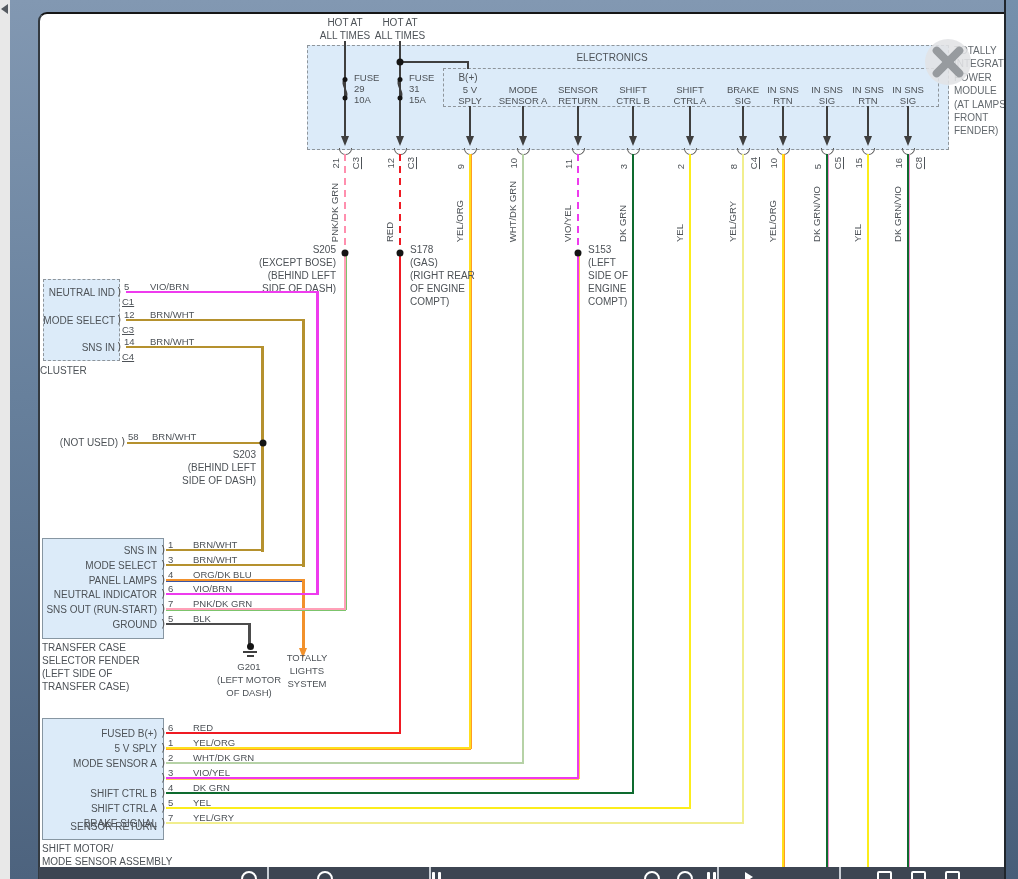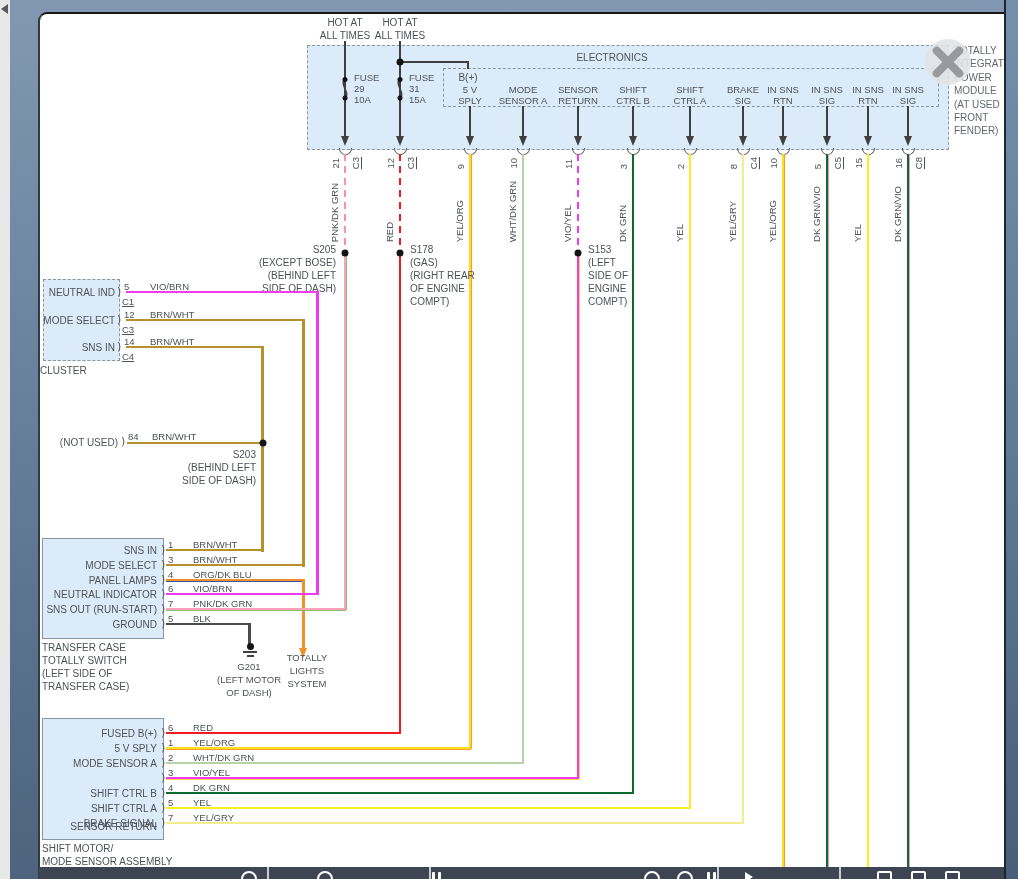--- a/index.html
+++ b/index.html
@@ -210,21 +210,21 @@
 
   <div class="h" style="left:126px;top:290.5px;width:193px;background:#ee3bee;"></div>
   <div class="v" style="left:316.4px;top:290.5px;height:304px;background:#ee3bee;"></div>
   <div class="h" style="left:126px;top:318.5px;width:179px;background:#b5912e;"></div>
   <div class="v" style="left:302.4px;top:318.5px;height:248px;background:#b5912e;"></div>
   <div class="h" style="left:126px;top:345.5px;width:138px;background:#b5912e;"></div>
   <div class="v" style="left:261.4px;top:345.5px;height:206px;background:#b5912e;"></div>
 
   <div class="t rt" style="right:900px;top:436px;">(NOT USED)</div>
   <span class="br" style="left:121px;top:435px;">)</span>
-  <div class="t t9" style="left:128px;top:431px;">84</div>
+  <div class="t t9" style="left:128px;top:431px;">58</div>
   <div class="t t9" style="left:152px;top:431px;">BRN/WHT</div>
   <div class="h" style="left:127px;top:441.5px;width:137px;background:#b5912e;"></div>
   <div class="dot" style="left:263px;top:443px;"></div>
   <div class="t rt" style="right:762px;top:448px;"><span>S203</span><br><span>(BEHIND LEFT</span><br><span>SIDE OF DASH)</span></div>
 
   <div class="bx bs" style="left:42px;top:538px;width:120px;height:99px;"></div>
   <div class="t rt" style="right:861px;top:544px;">SNS IN</div>
   <div class="t rt" style="right:861px;top:559px;">MODE SELECT</div>
   <div class="t rt" style="right:861px;top:574px;">PANEL LAMPS</div>
   <div class="t rt" style="right:861px;top:588px;">NEUTRAL INDICATOR</div>
@@ -257,21 +257,21 @@
   <div class="h" style="left:166px;top:592.5px;width:153px;background:#ee3bee;"></div>
   <div class="h2" style="left:166px;top:607.5px;width:180px;background:#ffa0b8;border-bottom:1.2px solid #7cc46c;"></div>
   <div class="h" style="left:166px;top:622.5px;width:85px;background:#4c4c4c;"></div>
   <div class="v" style="left:248.4px;top:622.5px;height:22px;background:#4c4c4c;"></div>
 
   <div class="abs" style="left:246.5px;top:643px;width:7px;height:7px;border-radius:50%;background:#141414;"></div>
   <div class="abs" style="left:243px;top:651px;width:14px;height:2px;background:#3f3f3f;"></div>
   <div class="abs" style="left:246.5px;top:655px;width:7px;height:2px;background:#3f3f3f;"></div>
   <div class="t t9 ctr" style="left:249px;top:660px;text-align:center;line-height:13px;"><span>G201</span><br><span>(LEFT MOTOR</span><br><span>OF DASH)</span></div>
   <div class="t t9 ctr" style="left:307px;top:651px;text-align:center;line-height:13px;"><span>TOTALLY</span><br><span>LIGHTS</span><br><span>SYSTEM</span></div>
-  <div class="t" style="left:42px;top:641px;"><span>TRANSFER CASE</span><br><span>TOTALLY SWITCH</span><br><span>(LEFT SIDE OF</span><br><span>TRANSFER CASE)</span></div>
+  <div class="t" style="left:42px;top:641px;"><span>TRANSFER CASE</span><br><span>SELECTOR FENDER</span><br><span>(LEFT SIDE OF</span><br><span>TRANSFER CASE)</span></div>
 
   <div class="bx bs" style="left:42px;top:718px;width:120px;height:120px;"></div>
   <div class="t rt" style="right:861px;top:727px;">FUSED B(+)</div>
   <div class="t rt" style="right:861px;top:742px;">5 V SPLY</div>
   <div class="t rt" style="right:861px;top:757px;">MODE SENSOR A</div>
   <div class="t rt" style="right:861px;top:772px;margin-top:48px;">SENSOR RETURN</div>
   <div class="t rt" style="right:861px;top:787px;">SHIFT CTRL B</div>
   <div class="t rt" style="right:861px;top:802px;">SHIFT CTRL A</div>
   <div class="t rt" style="right:861px;top:817px;">BRAKE SIGNAL</div>
   <span class="br" style="left:161px;top:726px;">)</span>
@@ -298,21 +298,21 @@
 
   <div class="h" style="left:166px;top:731.5px;width:235px;background:#ef1a23;"></div>
   <div class="h2" style="left:166px;top:746.5px;width:305px;background:#ffdf1b;border-bottom:1.2px solid #ff9b26;"></div>
   <div class="h" style="left:166px;top:761.5px;width:358px;background:#b6d2a6;"></div>
   <div class="h2" style="left:166px;top:776.5px;width:413px;background:#ee3bee;border-bottom:1.2px solid #ffd24a;"></div>
   <div class="h" style="left:166px;top:791.5px;width:468px;background:#0e6b2f;"></div>
   <div class="h" style="left:166px;top:806.5px;width:525px;background:#fced1b;"></div>
   <div class="h" style="left:166px;top:821.5px;width:578px;background:#f1ee8e;"></div>
   <div class="t" style="left:42px;top:842px;"><span>SHIFT MOTOR/</span><br><span>MODE SENSOR ASSEMBLY</span><br><span>(LEFT SIDE OF</span><br></div>
 
-  <div class="t" style="left:954px;top:44px;line-height:13.4px;color:#63696e;"><span>TOTALLY</span><br><span>INTEGRATED</span><br><span>POWER</span><br><span>MODULE</span><br><span>(AT USED</span><br><span>FRONT</span><br><span>FENDER)</span></div>
+  <div class="t" style="left:954px;top:44px;line-height:13.4px;color:#63696e;"><span>TOTALLY</span><br><span>INTEGRATED</span><br><span>POWER</span><br><span>MODULE</span><br><span>(AT LAMPS</span><br><span>FRONT</span><br><span>FENDER)</span></div>
 
   <div id="closebtn">
       <div class="x1"></div>
       <div class="x2"></div>
     </div>
 
   <div id="toolbar">
     <div class="tbcirc" style="left:202px;"></div>
     <div class="tbdiv" style="left:228px;"></div>
     <div class="tbcirc" style="left:278px;"></div>

